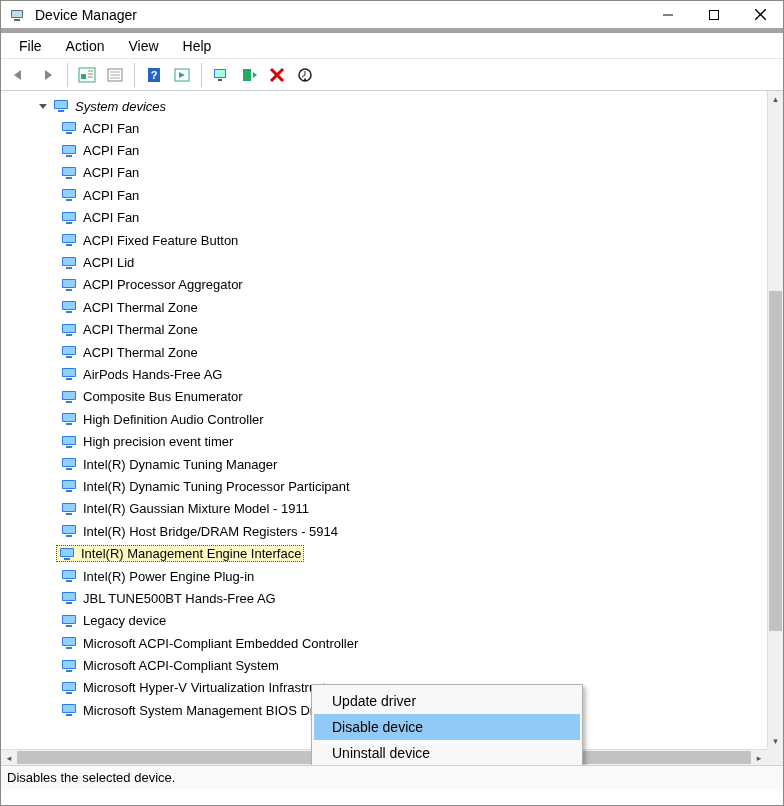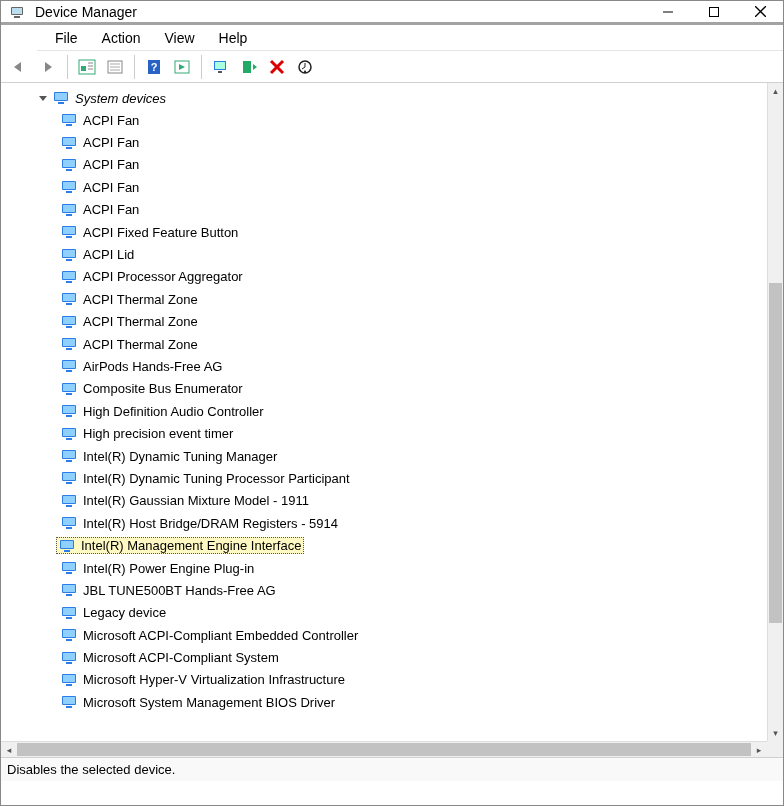--- a/index.html
+++ b/index.html
@@ -10,37 +10,36 @@
   color: #000;
   width: 784px;
   height: 806px;
   overflow: hidden;
   position: relative;
   border: 1px solid #888;
 }
 .title-bar {
   display: flex;
   align-items: center;
-  height: 24px;
+  height: 32px;
   padding: 0 0 0 8px;
   background: #fff;
-  border-bottom: 3px solid #a3a3a3;
+  border-bottom: 5px solid #a3a3a3;
 }
 .title-bar .app-icon { width: 16px; height: 16px; margin-right: 10px; }
 .title-bar .title { flex: 1; font-size: 14px; }
 .title-controls { display: flex; }
 .title-controls .btn { width: 46px; height: 32px; display:flex; align-items:center; justify-content:center; cursor:pointer; }
 .menu-bar {
   display: flex;
   height: 26px;
   align-items: center;
   padding: 0 6px;
   border-bottom: 1px solid #e5e5e5;
   font-size: 14px;
-  margin-left: 36px;
 }
 .menu-bar .menu-item { padding: 3px 12px; cursor:pointer; }
 .toolbar {
   display: flex;
   align-items: center;
   height: 32px;
   padding: 2px 6px;
   border-bottom: 1px solid #d0d0d0;
   gap: 2px;
 }
@@ -556,17 +555,23 @@
     <div class="thumb"></div>
     <div class="arrow down">▾</div>
   </div>
   <div class="hscroll">
     <div class="arrow left">◂</div>
     <div class="thumb"></div>
     <div class="arrow right">▸</div>
   </div>
   <div class="corner"></div>
 
+  <div class="context-menu" id="context-menu">
+
+  <div class="ctx-item">Update driver</div>
+      <div class="ctx-item highlighted">Disable device</div>
+      <div class="ctx-item">Uninstall device</div>
+    </div>
 </div>
 
 <div class="status-bar">
   <span>Disables the selected device.</span>
 </div>
 
 </body></html>

